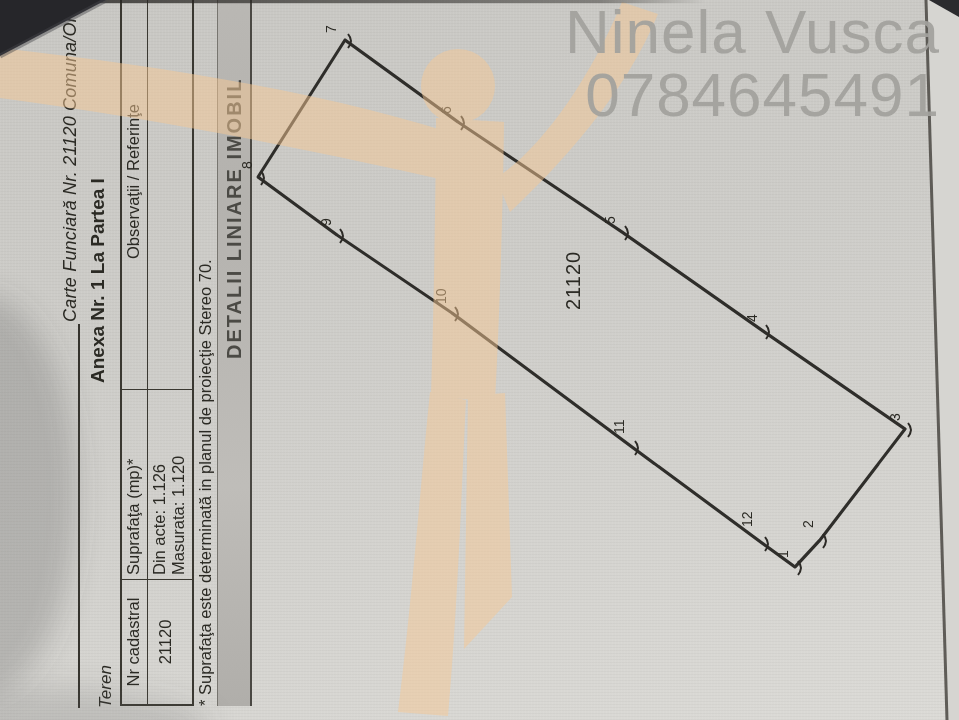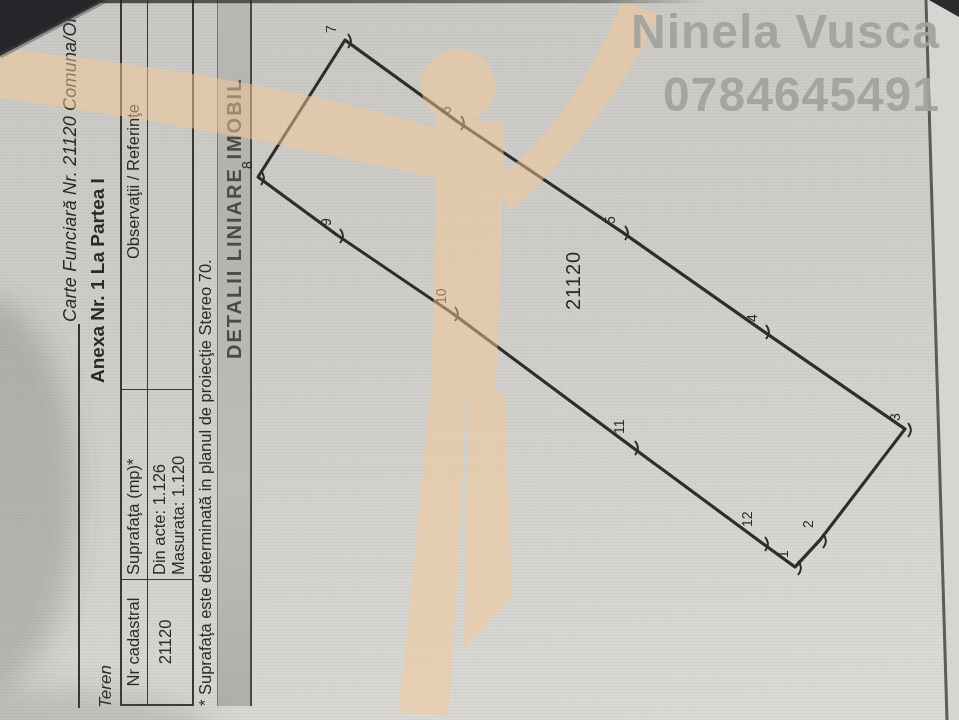--- a/index.html
+++ b/index.html
@@ -38,21 +38,21 @@
     background:linear-gradient(90deg,#b0aeaa,#bfbdb9 30%,#b4b2ae 70%,#bab8b4);
     border-top:1.5px solid #77756f; border-bottom:2.5px solid #4a4843;
   }
   .banner span { position:absolute; left:347px; top:5px; font-size:20px; font-weight:600; letter-spacing:2px; color:#4b4a45; white-space:nowrap; }
   #parcel-svg { left:0; top:0; }
   
   .wm-figure { position:absolute; left:0; top:0; opacity:.5; filter:blur(.6px); }
   .edge-overlay { position:absolute; left:0; top:0; }
   .wm-text {
     position:absolute; top:0px; left:520px; width:420px; text-align:right;
-    font-size:48px; font-weight:bold; line-height:63px; letter-spacing:1px;
+    font-size:62px; font-weight:normal; line-height:63px; letter-spacing:1px;
     color:#a2a19d; opacity:.92; filter:blur(.4px); white-space:nowrap;
   }
 </style>
 </head>
 <body>
 
 <div class="photo">
 
   <div class="doc">
     <div class="title1">Carte Funciară Nr. 21120 Comuna/Oraş/Mun</div>

